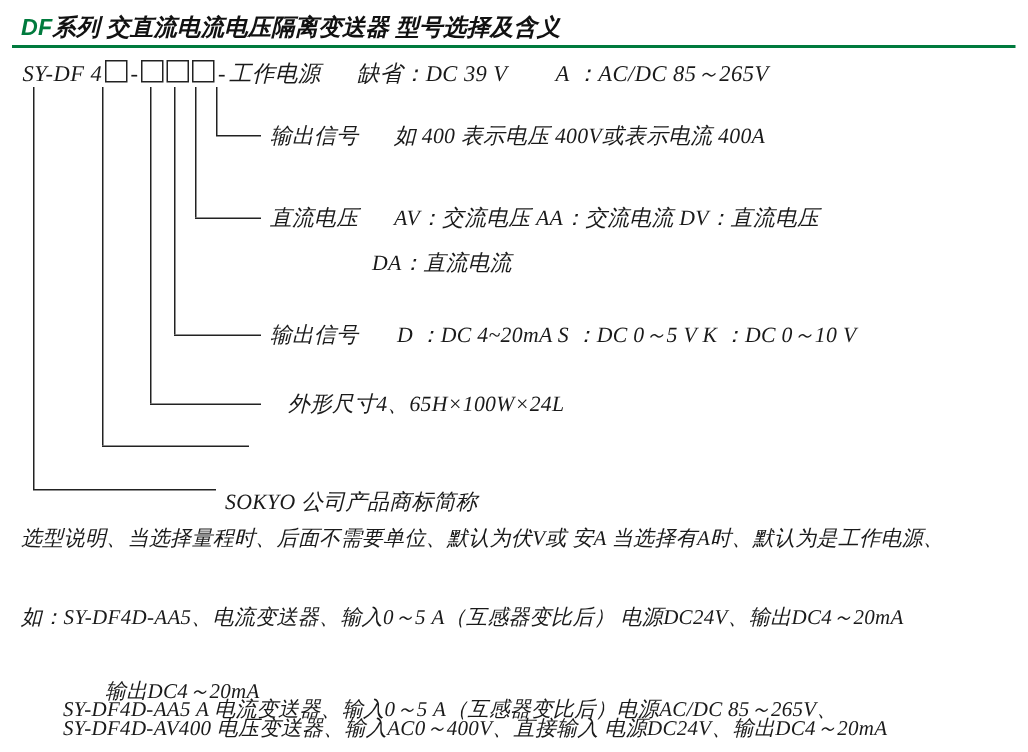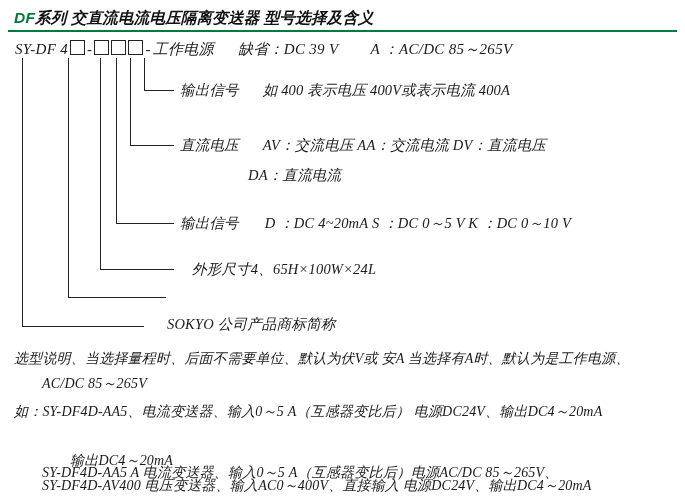--- a/index.html
+++ b/index.html
@@ -135,24 +135,23 @@
   <div class="lbl" style="left:180px; top:214px;">
     <span>输出信号</span>
     <span style="padding-left:22px;">D ：DC 4~20mA         S ：DC 0～5 V         K ：DC 0～10 V</span>
   </div>
 
   <div class="lbl" style="left:180px; top:260px;margin-left:12px;">
     <span>外形尺寸4、65H×100W×24L</span>
   </div>
 
 
-  <div class="lbl" style="left:150px; top:315px;margin-left:17px;">
+  <div class="lbl" style="left:150px; top:325px;">
     <span>SOKYO 公司产品商标简称</span>
   </div>
 
   <div class="note" style="left:14px; top:350px;">选型说明、当选择量程时、后面不需要单位、默认为伏V或 安A 当选择有A时、默认为是工作电源、</div>
-  <div class="note" style="left:42px; top:375px;">AC/DC 85～265V</div>
   <div class="note" style="left:14px; top:403px;">如：SY-DF4D-AA5、电流变送器、输入0～5 A（互感器变比后）    电源DC24V、输出DC4～20mA</div>
   <div class="note" style="left:42px; top:428px;margin-top:36px;">SY-DF4D-AA5 A 电流变送器、输入0～5 A（互感器变比后）电源AC/DC 85～265V、</div>
   <div class="note" style="left:70px; top:452px;">输出DC4～20mA</div>
   <div class="note" style="left:42px; top:477px;">SY-DF4D-AV400 电压变送器、输入AC0～400V、直接输入    电源DC24V、输出DC4～20mA</div>
 
 </div>
 
 </body></html>

